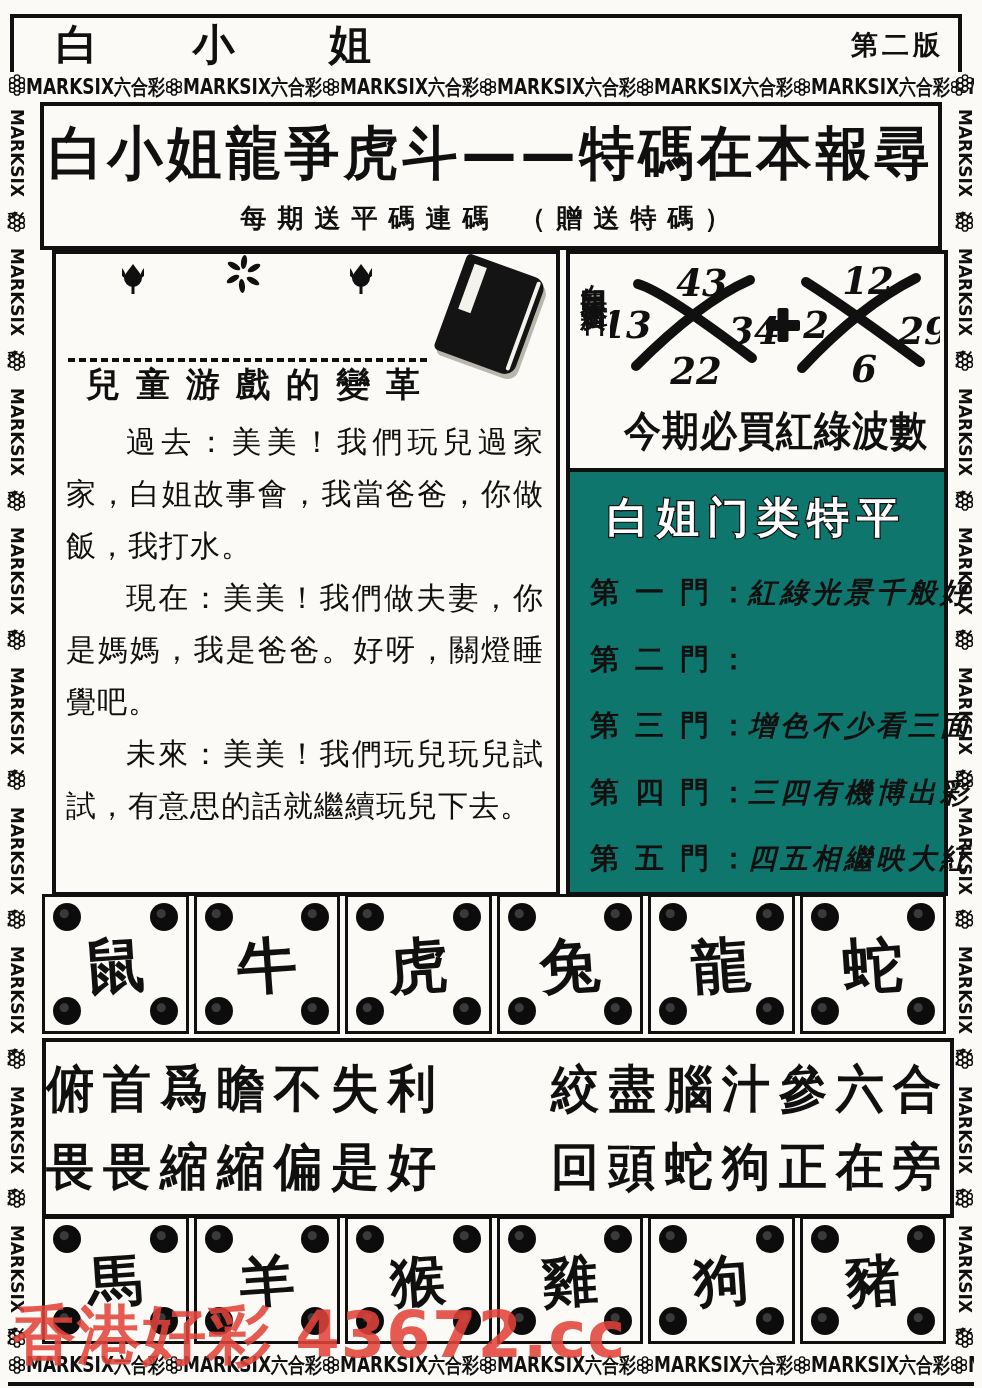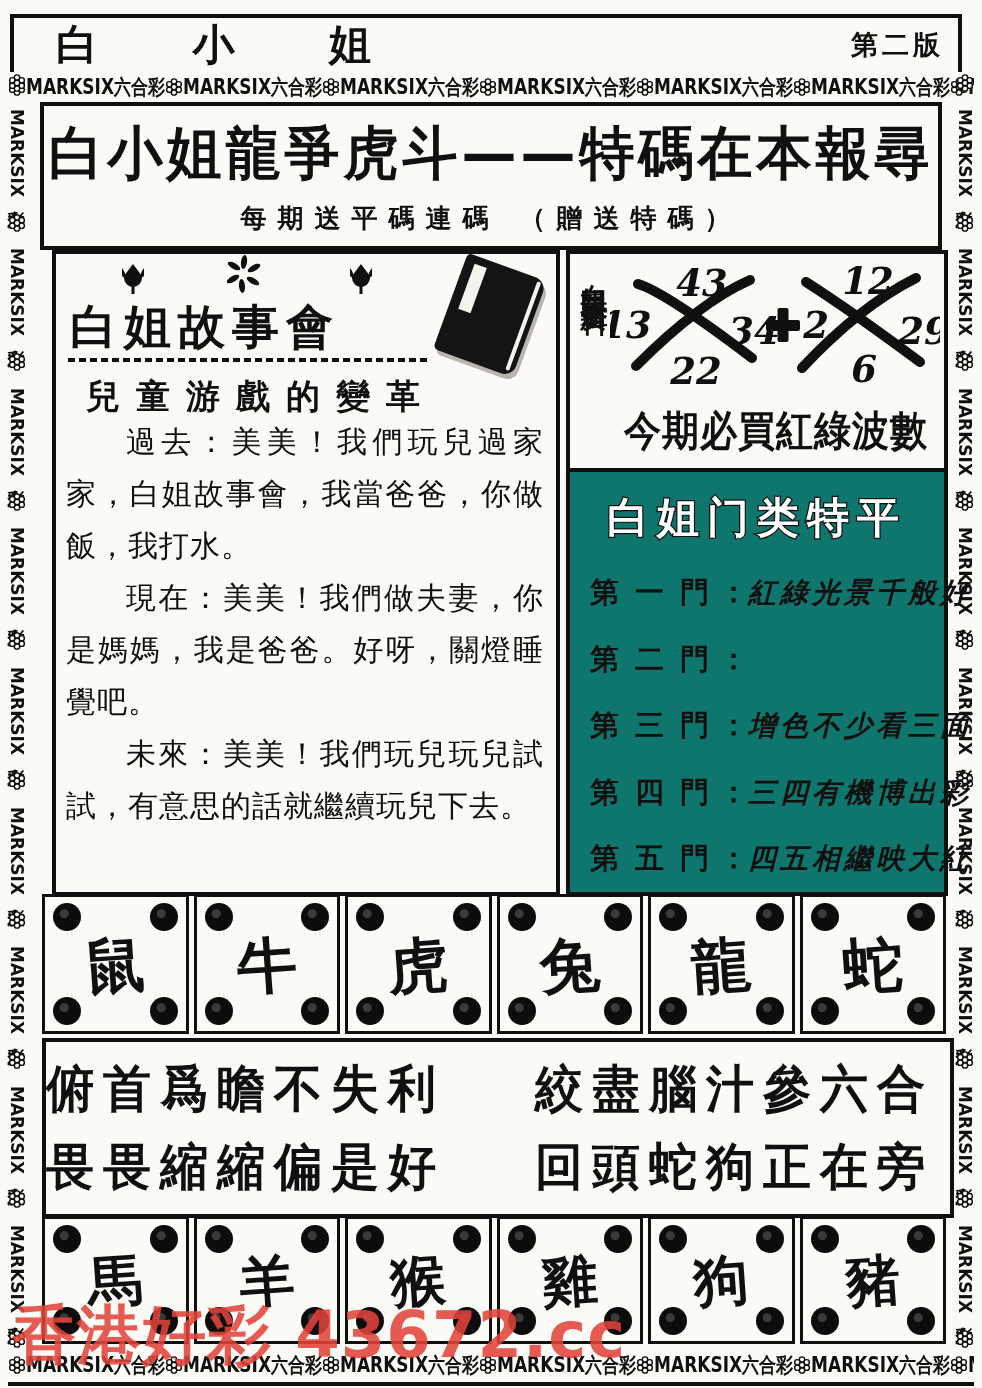--- a/index.html
+++ b/index.html
@@ -37,21 +37,21 @@
   #tulip-2{left:290px;top:8px;}
   #flower-cluster{position:absolute;left:168px;top:0px;width:40px;height:40px;}
   #storybook{position:absolute;right:24px;top:10px;width:84px;height:102px;background:#141414;
              border-radius:5px 12px 12px 5px;transform:rotate(20deg);box-shadow:4px 4px 0 #b9b6ae;}
   #storybook .label{position:absolute;left:10px;top:8px;width:13px;height:48px;background:#f4f2ec;}
   #storybook .pages{position:absolute;right:5px;top:3px;width:4px;height:94px;background:#f4f2ec;border-radius:2px;}
   #story-logo{position:absolute;left:14px;top:42px;font-family:"DejaVu Sans",sans-serif;font-weight:900;
               font-size:47px;letter-spacing:7px;white-space:nowrap;}
   #story-squiggle{position:absolute;left:12px;top:104px;width:360px;height:4px;
                   background:repeating-linear-gradient(90deg,#101010 0 7px,transparent 7px 11px);}
-  #story-title{position:absolute;left:30px;top:120px;font-size:34px;font-weight:bold;letter-spacing:16px;white-space:nowrap;}
+  #story-title{position:absolute;left:30px;top:108px;font-size:34px;font-weight:bold;letter-spacing:16px;white-space:nowrap;}
   #story-body{position:absolute;left:10px;top:162px;width:478px;}
   #story-body p{margin:0;font-size:30px;line-height:52px;text-indent:2em;letter-spacing:1px;text-align:justify;}
   
   #tips-box{position:absolute;left:566px;top:250px;width:374px;height:214px;border:4px solid #101010;background:#fbfaf6;}
   #tips-side-label{position:absolute;left:6px;top:8px;height:198px;writing-mode:vertical-rl;text-orientation:upright;
                    font-family:"DejaVu Sans",sans-serif;font-weight:900;font-size:27px;letter-spacing:5px;}
   #cross-svg{position:absolute;left:40px;top:8px;}
   .cross-num{font-family:"DejaVu Serif",serif;font-style:italic;font-weight:bold;font-size:37px;fill:#101010;}
   #tips-slogan{position:absolute;left:42px;right:4px;bottom:8px;text-align:center;
                font-family:"DejaVu Sans",sans-serif;font-weight:900;font-size:37px;letter-spacing:1px;white-space:nowrap;
@@ -71,21 +71,21 @@
   .zcard{flex:1;position:relative;border:3px solid #101010;background:#fbfaf6;}
   .coin{position:absolute;width:28px;height:28px;border-radius:50%;
         background:radial-gradient(circle at 40% 38%,#3a3a3a 0 4px,#0c0c0c 5px);}
   .coin.tl{left:8px;top:6px;} .coin.tr{right:8px;top:6px;} .coin.bl{left:8px;bottom:6px;} .coin.br{right:8px;bottom:6px;}
   .animal{position:absolute;left:50%;top:52%;transform:translate(-50%,-50%) rotate(-4deg);
           font-family:"DejaVu Serif",serif;font-weight:900;font-size:60px;}
   #zstrip-bottom .animal{font-size:55px;}
   
   #verse-box{position:absolute;left:42px;top:1038px;width:904px;height:172px;border:4px solid #101010;background:#fbfaf6;
              display:flex;flex-direction:column;justify-content:space-evenly;}
-  .verse-row{display:flex;justify-content:flex-start;gap:90px;}
+  .verse-row{display:flex;justify-content:space-between;gap:90px;}
   .verse-part{font-family:"DejaVu Sans",sans-serif;font-weight:900;font-size:48px;letter-spacing:9px;white-space:nowrap;
               transform:scaleY(1.05);}
   
   #watermark{position:absolute;left:12px;top:1292px;font-family:"DejaVu Sans",sans-serif;font-weight:900;
              font-size:64px;letter-spacing:1px;color:#e2443a;opacity:.87;white-space:nowrap;z-index:50;}
 </style>
 </head>
 <body>
 
 <div id="page">
@@ -597,21 +597,20 @@
     </svg>
     <svg id="tulip-2" class="tulip" viewBox="0 0 30 32">
       <path fill="#101010" d="M15 2 C11 8 7 11 6 16 a9 9 0 0 0 18 0 C23 11 19 8 15 2 Z"></path>
       <path fill="#101010" d="M4 6 C7 10 8 13 8 17 L4 14 Z M26 6 C23 10 22 13 22 17 L26 14 Z"></path>
       <rect x="13.5" y="24" width="3" height="8" fill="#101010"></rect>
     </svg>
     <div id="storybook">
       <div class="label"></div>
       <div class="pages"></div>
     </div>
-    <div id="story-logo">白姐故事會</div>
     <div id="story-squiggle"></div>
     <div id="story-title">兒童游戲的變革</div>
     <div id="story-body">
         <p>過去：美美！我們玩兒過家家，白姐故事會，我當爸爸，你做飯，我打水。</p>
         <p>現在：美美！我們做夫妻，你是媽媽，我是爸爸。好呀，關燈睡覺吧。</p>
         <p>未來：美美！我們玩兒玩兒試試，有意思的話就繼續玩兒下去。</p>
       </div>
   </div>
 
   <div id="tips-box">

